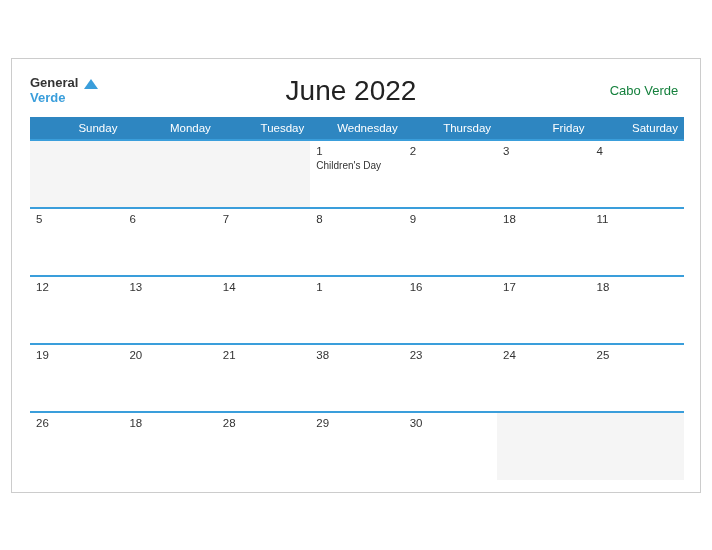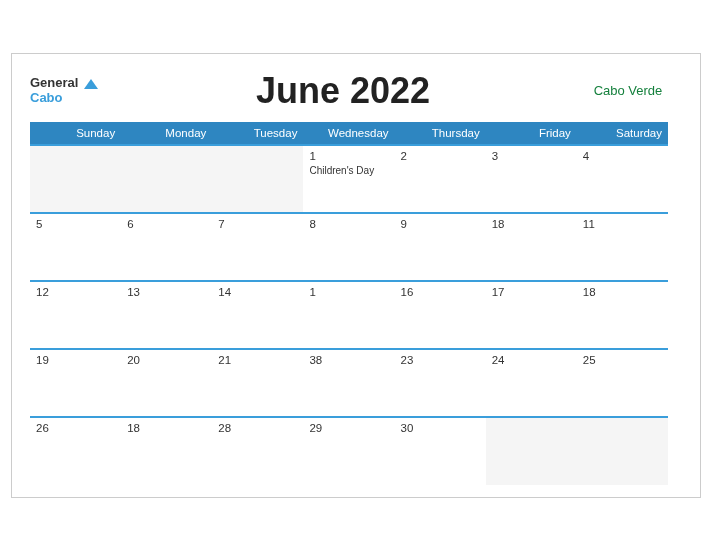--- a/index.html
+++ b/index.html
@@ -9,21 +9,21 @@
       width: 712px;
       height: 550px;
       display: flex;
       align-items: center;
       justify-content: center;
     }
     .calendar-wrapper {
       width: 690px;
       background: #fff;
       border: 1px solid #ccc;
-      padding: 16px 32px 12px 18px;
+      padding: 16px 16px 12px 18px;
     }
     .header-row {
       display: flex;
       align-items: center;
       justify-content: space-between;
       margin-bottom: 10px;
     }
     .logo {
       display: flex;
       flex-direction: column;
@@ -43,22 +43,22 @@
       display: inline-block;
       width: 0;
       height: 0;
       border-left: 7px solid transparent;
       border-right: 7px solid transparent;
       border-bottom: 10px solid #3a9edb;
       margin-left: 2px;
       vertical-align: middle;
     }
     .month-title {
-      font-size: 36px;
-      font-weight: bold;
+      font-size: 28px;
+      font-weight: normal;
       color: #222;
       text-align: center;
       flex: 1;
     }
     .country-label {
       font-size: 13px;
       color: #15803d;
       text-align: center;
       min-width: 80px;
     }
@@ -105,21 +105,21 @@
       line-height: 1.3;
     }
   </style>
 </head>
 <body>
 
 <div class="calendar-wrapper">
   <div class="header-row">
     <div class="logo">
       <span class="logo-general">General <span class="logo-triangle"></span></span>
-      <span class="logo-blue">Cabo</span>
+      <span class="logo-blue">Verde</span>
     </div>
     <div class="month-title">June 2022</div>
     <div class="country-label">Cabo Verde</div>
   </div>
 
   <table class="calendar-table">
     <thead>
       <tr>
         <th>Sunday</th>
         <th>Monday</th>

